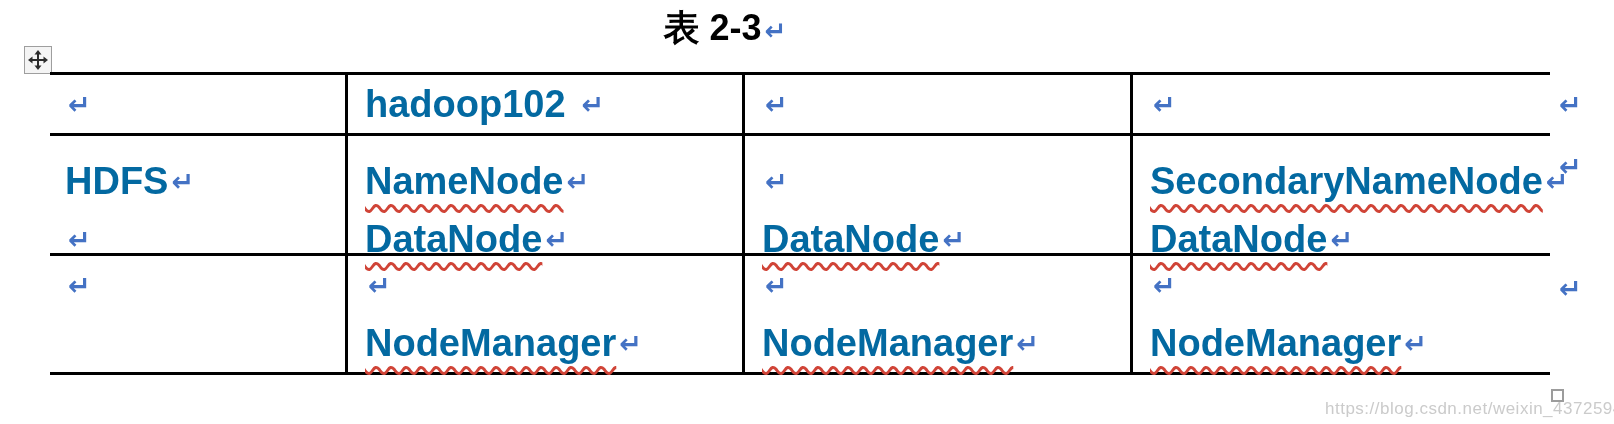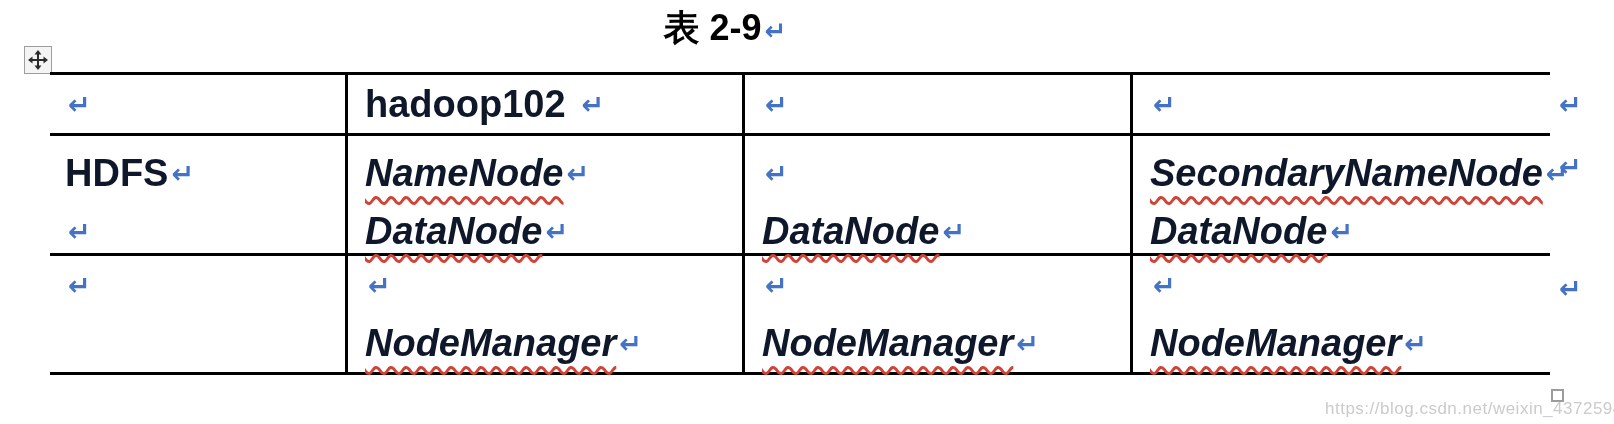--- a/index.html
+++ b/index.html
@@ -23,48 +23,48 @@
 
   
   .tbl{position:absolute;left:50px;top:72px;width:1500px;height:303px;}
   .hline{position:absolute;left:0;width:1500px;height:3px;background:#000;}
   .vline{position:absolute;top:0;width:3px;height:303px;background:#000;}
   .h0{top:0}.h1{top:61px}.h2{top:181px}.h3{top:300px}
   .v0{left:295px}.v1{left:692px}.v2{left:1080px}
 
   .hcell{position:absolute;top:3px;height:58px;display:flex;align-items:center;white-space:nowrap;}
   .cell{position:absolute;white-space:nowrap;}
-  .r1{top:72px;height:122px}.r2{top:184px;height:119px}
+  .r1{top:80px;height:122px}.r2{top:184px;height:119px}
   .c0h{left:15px;width:276px}.c1h{left:315px;width:372px}.c2h{left:712px;width:362px}.c3h{left:1100px;width:396px}
   .c0{left:15px;width:276px}.c1{left:315px;width:372px}.c2{left:712px;width:362px}.c3{left:1100px;width:396px}
   .line{height:58px;display:flex;align-items:center;}
 
-  .w{font-size:38px;font-weight:600;color:#0f172a;}
+  .w{font-size:38px;font-weight:600;color:#0369a1;}
   .sq{text-decoration:underline wavy #d04437;text-decoration-thickness:2.5px;
-      text-underline-offset:10px;text-decoration-skip-ink:none;font-style:italic;}
+      text-underline-offset:10px;text-decoration-skip-ink:none;}
 
   
   .rem{position:absolute;left:1556px;line-height:34px;}
   .rem0{top:88px}.rem1{top:150px}.rem2{top:272px}
 
   
   .resize-handle{position:absolute;left:1551px;top:389px;width:9px;height:9px;
                  border:2px solid #9c9c9c;background:#fff;}
 
   
   .watermark{position:absolute;left:1325px;top:399px;font-size:17px;color:#cbcbcb;
              letter-spacing:0.5px;white-space:nowrap;}
 </style>
 </head>
 <body>
 
 <div class="page">
 
   <div class="doc-title">
-    <span>表 2-9</span><span class="pilcrow">↵</span>
+    <span>表 2-3</span><span class="pilcrow">↵</span>
   </div>
 
   <div class="move-handle">
     <svg width="20" height="20" viewBox="0 0 20 20">
       <g stroke="#2b2b2b" stroke-width="2" fill="#2b2b2b">
         <line x1="10" y1="3" x2="10" y2="17"></line>
         <line x1="3" y1="10" x2="17" y2="10"></line>
         <polygon points="10,0 6.5,4.5 13.5,4.5" stroke="none"></polygon>
         <polygon points="10,20 6.5,15.5 13.5,15.5" stroke="none"></polygon>
         <polygon points="0,10 4.5,6.5 4.5,13.5" stroke="none"></polygon>

